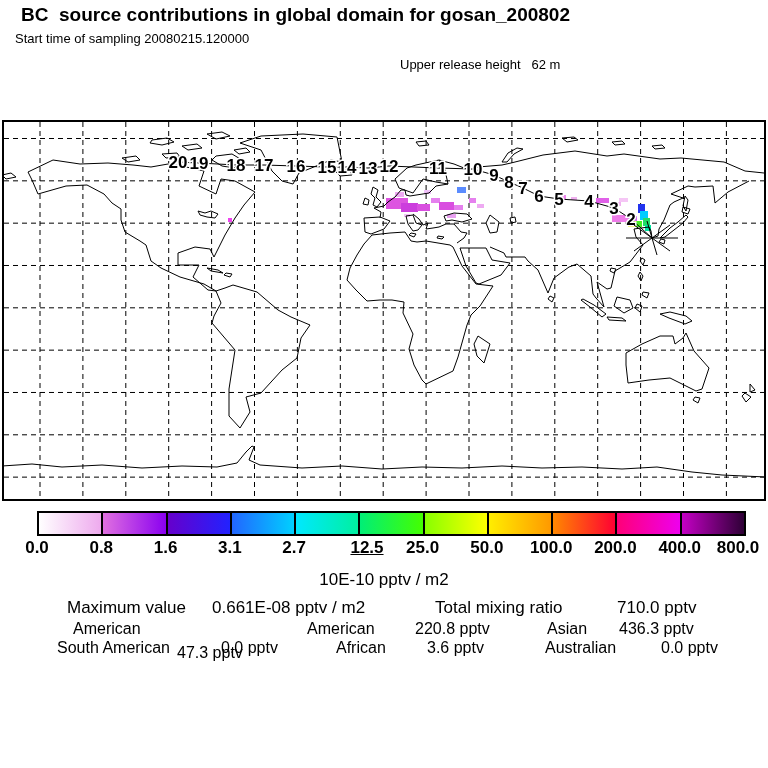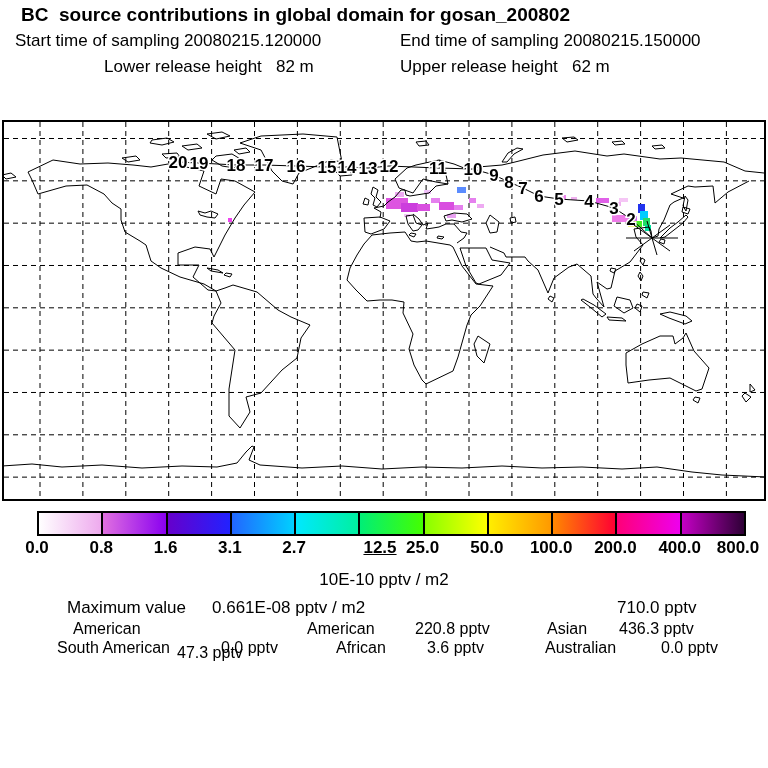--- a/index.html
+++ b/index.html
@@ -1,20 +1,20 @@
 <!DOCTYPE html>
 <html><head>
 <meta charset="utf-8">
 <style>
   html,body{margin:0;padding:0;background:#fff;}
   .page{position:relative;width:768px;height:768px;background:#fff;overflow:hidden;
         font-family:"Liberation Sans",sans-serif;color:#000;}
   .abs{position:absolute;white-space:pre;}
   .title{font-size:19px;font-weight:bold;}
-  .sub{font-size:17px;}
+  .sub{font-size:13px;}
   .center{left:0;right:0;text-align:center;}
   #map-svg{position:absolute;left:2px;top:120px;}
   .gl{stroke:#000;stroke-width:1;stroke-dasharray:5 4;}
   .coast path{fill:none;stroke:#000;stroke-width:1;stroke-linejoin:round;}
   .trajline{fill:none;stroke:#000;stroke-width:1;}
   .trajnum{font-family:"Liberation Sans",sans-serif;font-size:17px;font-weight:bold;
            fill:#000;stroke:#fff;stroke-width:3px;paint-order:stroke;text-anchor:middle;}
   .star{stroke:#000;stroke-width:1;}
   #colorbar{position:absolute;left:37px;top:511px;width:705px;height:21px;
             border:2px solid #000;display:flex;}
@@ -26,22 +26,20 @@
   .st1{font-size:17px;}
   .st2{font-size:16px;text-align:right;}
 </style>
 </head>
 <body>
 
 <div class="page">
 
   <div class="abs title" style="left:21px;top:4px;">BC  source contributions in global domain for gosan_200802</div>
   <div class="abs sub" style="left:15px;top:31px;">Start time of sampling 20080215.120000</div>
-  <div class="abs sub" style="left:400px;top:31px;">End time of sampling 20080215.150000</div>
-  <div class="abs sub" style="left:104px;top:57px;">Lower release height   82 m</div>
   <div class="abs sub" style="left:400px;top:57px;">Upper release height   62 m</div>
 
   <svg id="map-svg" width="764" height="381" viewBox="0 0 764 381">
     <g id="grid">
         <line x1="38" y1="2" x2="38" y2="379" class="gl"></line>
         <line x1="80.9" y1="2" x2="80.9" y2="379" class="gl"></line>
         <line x1="123.8" y1="2" x2="123.8" y2="379" class="gl"></line>
         <line x1="166.7" y1="2" x2="166.7" y2="379" class="gl"></line>
         <line x1="209.6" y1="2" x2="209.6" y2="379" class="gl"></line>
         <line x1="252.5" y1="2" x2="252.5" y2="379" class="gl"></line>
@@ -196,32 +194,33 @@
       <div class="cbseg" style="background: linear-gradient(to right, rgb(255, 136, 0), rgb(255, 0, 51));"></div>
       <div class="cbseg" style="background: linear-gradient(to right, rgb(255, 0, 119), rgb(238, 0, 238));"></div>
       <div class="cbseg" style="background: linear-gradient(to right, rgb(196, 0, 196), rgb(46, 0, 54));"></div>
     </div>
   <div id="cb-labels">
       <div class="abs cbl" style="left: 37px;">0.0</div>
       <div class="abs cbl" style="left: 101.27px;">0.8</div>
       <div class="abs cbl" style="left: 165.54px;">1.6</div>
       <div class="abs cbl" style="left: 229.81px;">3.1</div>
       <div class="abs cbl" style="left: 294.08px;">2.7</div>
-      <div class="abs cbl" style="left: 380px; text-decoration: underline;">12.5</div>
+      <div class="abs cbl" style="left: 367px; text-decoration: underline;">12.5</div>
       <div class="abs cbl" style="left: 422.62px;">25.0</div>
       <div class="abs cbl" style="left: 486.89px;">50.0</div>
       <div class="abs cbl" style="left: 551.16px;">100.0</div>
       <div class="abs cbl" style="left: 615.43px;">200.0</div>
       <div class="abs cbl" style="left: 679.7px;">400.0</div>
       <div class="abs cbl" style="left: 738px;">800.0</div>
     </div>
   <div class="abs center unit">10E-10 pptv / m2</div>
 
   <div class="abs st1" style="left:67px;top:598px;">Maximum value</div>
   <div class="abs st1" style="left:212px;top:598px;">0.661E-08 pptv / m2</div>
+  <div class="abs st1" style="left:435px;top:598px;">Total mixing ratio</div>
   <div class="abs st1" style="left:617px;top:598px;">710.0 pptv</div>
 
   <div class="abs st2" style="left:73px;top:620px;">American</div>
   <div class="abs st2" style="left:177px;top:620px;margin-top:24px;">47.3 pptv</div>
   <div class="abs st2" style="left:307px;top:620px;">American</div>
   <div class="abs st2" style="left:415px;top:620px;">220.8 pptv</div>
   <div class="abs st2" style="left:547px;top:620px;">Asian</div>
   <div class="abs st2" style="left:619px;top:620px;">436.3 pptv</div>
 
   <div class="abs st2" style="left:57px;top:639px;">South American</div>

